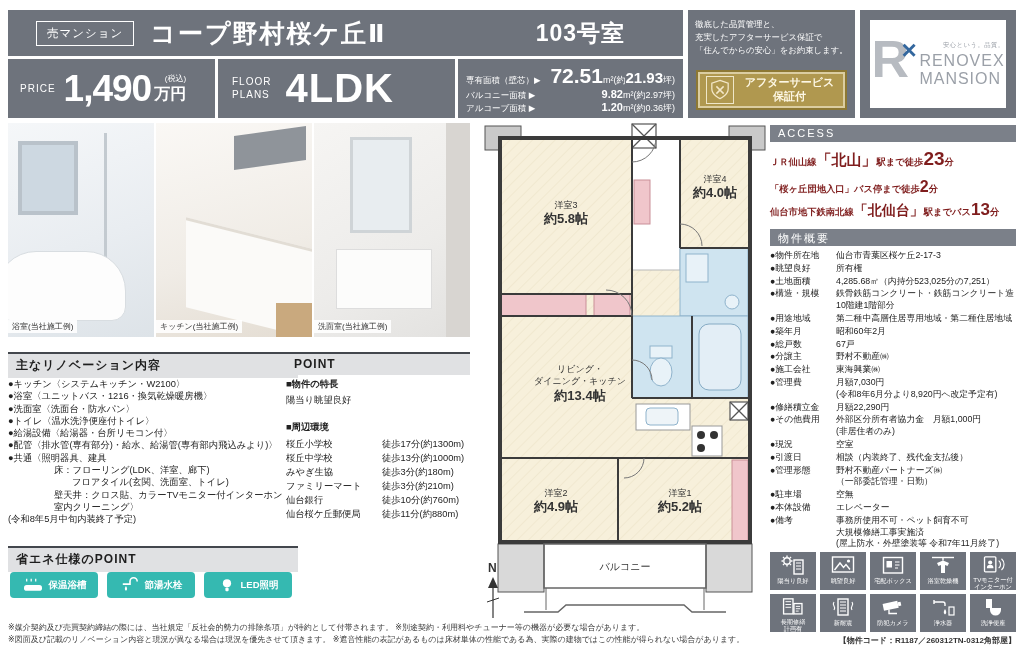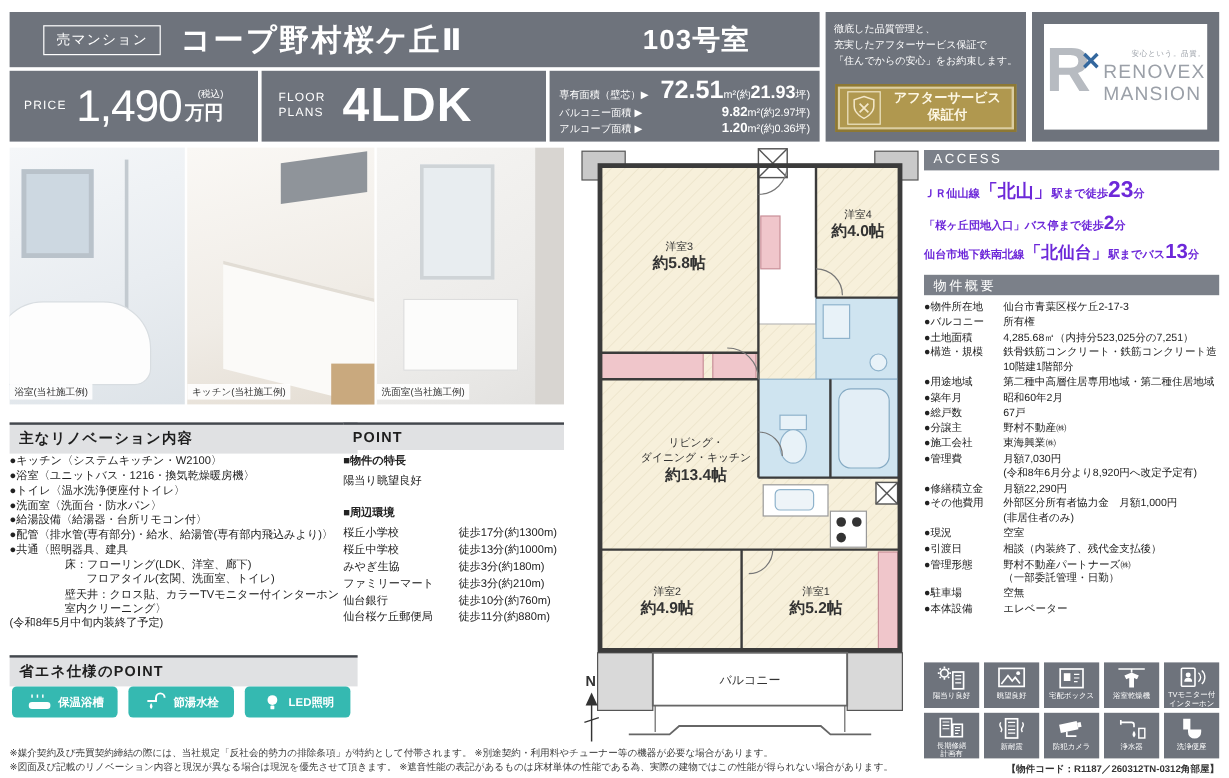--- a/index.html
+++ b/index.html
@@ -9,21 +9,21 @@
 
   
   .gray { background:#6e737c; color:#fff; }
   .title-row { left:8px; top:10px; width:675px; height:46px; display:flex; align-items:center; }
   .type-badge { margin-left:28px; border:1px solid #fff; font-size:11.5px; padding:4px 10px; letter-spacing:1px; white-space:nowrap; }
   .main-title { font-size:25px; font-weight:bold; margin-left:16px; letter-spacing:2px; flex:1; }
   .room-no { font-size:23px; font-weight:bold; margin-right:58px; letter-spacing:1px; }
 
   .price-box { left:8px; top:59px; width:207px; height:59px; display:flex; align-items:center; }
   .price-label { font-size:10px; letter-spacing:1px; margin:0 8px 0 12px; }
-  .price-value { font-size:37px; font-weight:normal; letter-spacing:-1px; }
+  .price-value { font-size:37px; font-weight:bold; letter-spacing:-1px; }
   .price-tail { display:flex; flex-direction:column; align-items:flex-end; margin-left:3px; }
   .price-tax { font-size:8px; }
   .price-unit { font-size:16px; font-weight:bold; }
 
   .floor-box { left:218px; top:59px; width:237px; height:59px; display:flex; align-items:center; }
   .floor-labels { font-size:10px; line-height:1.25; letter-spacing:1px; margin:0 14px 0 14px; }
   .floor-value { font-size:40px; font-weight:bold; letter-spacing:1px; }
 
   .areas-box { left:458px; top:59px; width:225px; height:59px; padding:5px 8px 0 8px; }
   .area-row { display:flex; align-items:baseline; justify-content:space-between; line-height:1.15; }
@@ -67,21 +67,21 @@
   .pt-feature { margin-bottom:14px; }
   .place-row { display:flex; line-height:14px; }
   .place-name { width:96px; }
   .place-dist { flex:1; }
 
   .eco-badges { left:10px; top:572px; display:flex; gap:9px; }
   .eco-badge { width:88px; height:26px; background:#35b9b1; border-radius:4px; color:#fff; display:flex; align-items:center; justify-content:center; gap:5px; font-size:9.5px; font-weight:bold; }
 
   
   .rc-head { left:770px; width:246px; height:17px; background:#7b8089; color:#fff; font-size:11px; font-weight:normal; letter-spacing:2px; padding:2px 8px 0 8px; }
-  .route { left:770px; width:246px; display:flex; align-items:baseline; white-space:nowrap; color:#6d28d9; }
+  .route { left:770px; width:246px; display:flex; align-items:baseline; white-space:nowrap; color:#7f1d1d; }
   .r-sm { font-size:9.3px; font-weight:bold; }
   .r-st { font-size:15px; font-weight:bold; }
   .r-num { font-size:19px; font-weight:bold; }
 
   .outline-rows { left:770px; top:250px; width:246px; }
   .o-row { display:flex; font-size:8.8px; line-height:11.8px; margin-bottom:1px; }
   .o-label { width:66px; flex:0 0 66px; }
   .o-value { flex:1; white-space:pre-line; }
 
   .feat-grid { left:770px; top:552px; width:246px; display:flex; flex-wrap:wrap; gap:4px; }
@@ -305,22 +305,22 @@
     <text x="196" y="376" font-size="9">洋室1</text>
     <text x="196" y="391" font-size="13" font-weight="bold">約5.2帖</text>
     <text x="141" y="450" font-size="10">バルコニー</text>
   </g>
 </svg>
 
 <div class="abs sec-head" style="left:8px;top:352px;width:290px;">主なリノベーション内容</div>
 <div class="abs reno-lines">
   <div class="reno-line">●キッチン〈システムキッチン・W2100〉</div>
   <div class="reno-line">●浴室〈ユニットバス・1216・換気乾燥暖房機〉</div>
+  <div class="reno-line">●洗面室〈洗面台・防水パン〉</div>
   <div class="reno-line">●トイレ〈温水洗浄便座付トイレ〉</div>
-  <div class="reno-line">●洗面室〈洗面台・防水パン〉</div>
   <div class="reno-line">●給湯設備〈給湯器・台所リモコン付〉</div>
   <div class="reno-line">●配管〈排水管(専有部分)・給水、給湯管(専有部内飛込みより)〉</div>
   <div class="reno-line">●共通〈照明器具、建具</div>
   <div class="reno-line i1">床：フローリング(LDK、洋室、廊下)</div>
   <div class="reno-line i2">フロアタイル(玄関、洗面室、トイレ)</div>
   <div class="reno-line i1">壁天井：クロス貼、カラーTVモニター付インターホン</div>
   <div class="reno-line i1">室内クリーニング〉</div>
   <div class="reno-line">(令和8年5月中旬内装終了予定)</div>
 </div>
 
@@ -401,21 +401,21 @@
   <span class="r-sm">分</span>
 </div>
 
 <div class="abs rc-head" style="top:229px;">物件概要</div>
 <div class="abs outline-rows">
   <div class="o-row">
       <span class="o-label">●物件所在地</span>
       <span class="o-value">仙台市青葉区桜ケ丘2-17-3</span>
     </div>
   <div class="o-row">
-      <span class="o-label">●バルコニー</span>
+      <span class="o-label">●眺望良好</span>
       <span class="o-value">所有権</span>
     </div>
   <div class="o-row">
       <span class="o-label">●土地面積</span>
       <span class="o-value">4,285.68㎡（内持分523,025分の7,251）</span>
     </div>
   <div class="o-row">
       <span class="o-label">●構造・規模</span>
       <span class="o-value">鉄骨鉄筋コンクリート・鉄筋コンクリート造
 10階建1階部分</span>
@@ -467,20 +467,26 @@
       <span class="o-value">野村不動産パートナーズ㈱
 （一部委託管理・日勤）</span>
     </div>
   <div class="o-row">
       <span class="o-label">●駐車場</span>
       <span class="o-value">空無</span>
     </div>
   <div class="o-row">
       <span class="o-label">●本体設備</span>
       <span class="o-value">エレベーター</span>
+    </div>
+  <div class="o-row">
+      <span class="o-label">●備考</span>
+      <span class="o-value">事務所使用不可・ペット飼育不可
+大規模修繕工事実施済
+(屋上防水・外壁塗装等 令和7年11月終了)</span>
     </div>
 </div>
 
 <div class="abs feat-grid">
   <div class="feat">
     <svg width="26" height="22" viewBox="0 0 26 22" stroke="#fff" stroke-width="1.4" fill="none">
         <circle cx="7" cy="7" r="3.2"></circle>
         <path d="M7,1.5 V3 M7,11 v1.5 M1.5,7 H3 M11,7 h1.5 M3,3 l1,1 M10,10 l1,1 M11,3 l-1,1 M4,10 l-1,1"></path>
         <rect x="14" y="6" width="9" height="14"></rect>
         <path d="M16,9 h5 M16,12 h5 M16,15 h5" stroke-width="1"></path>

